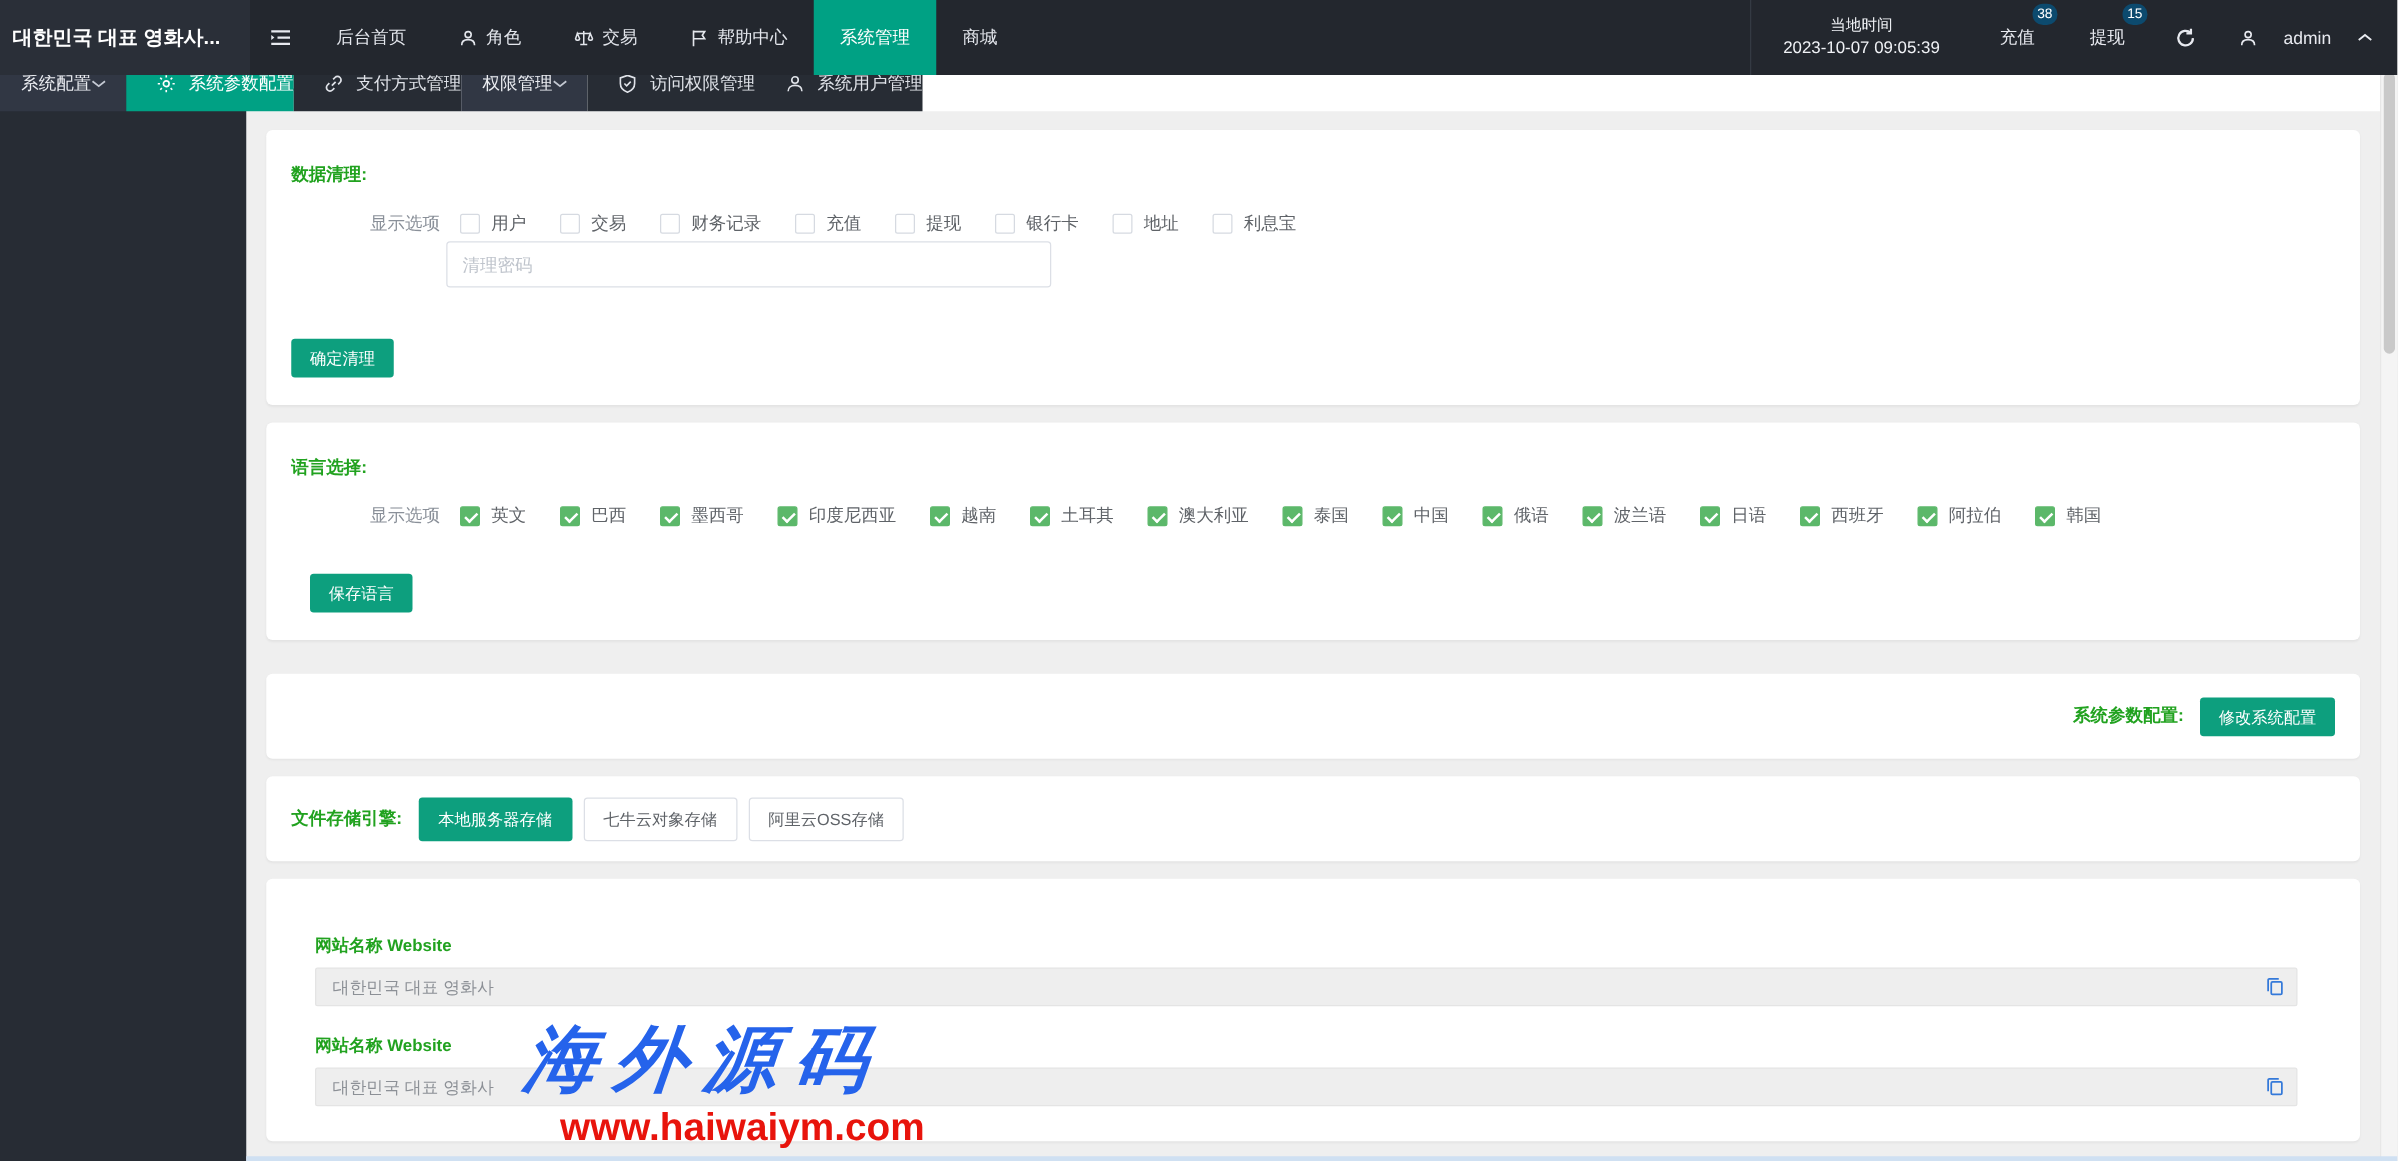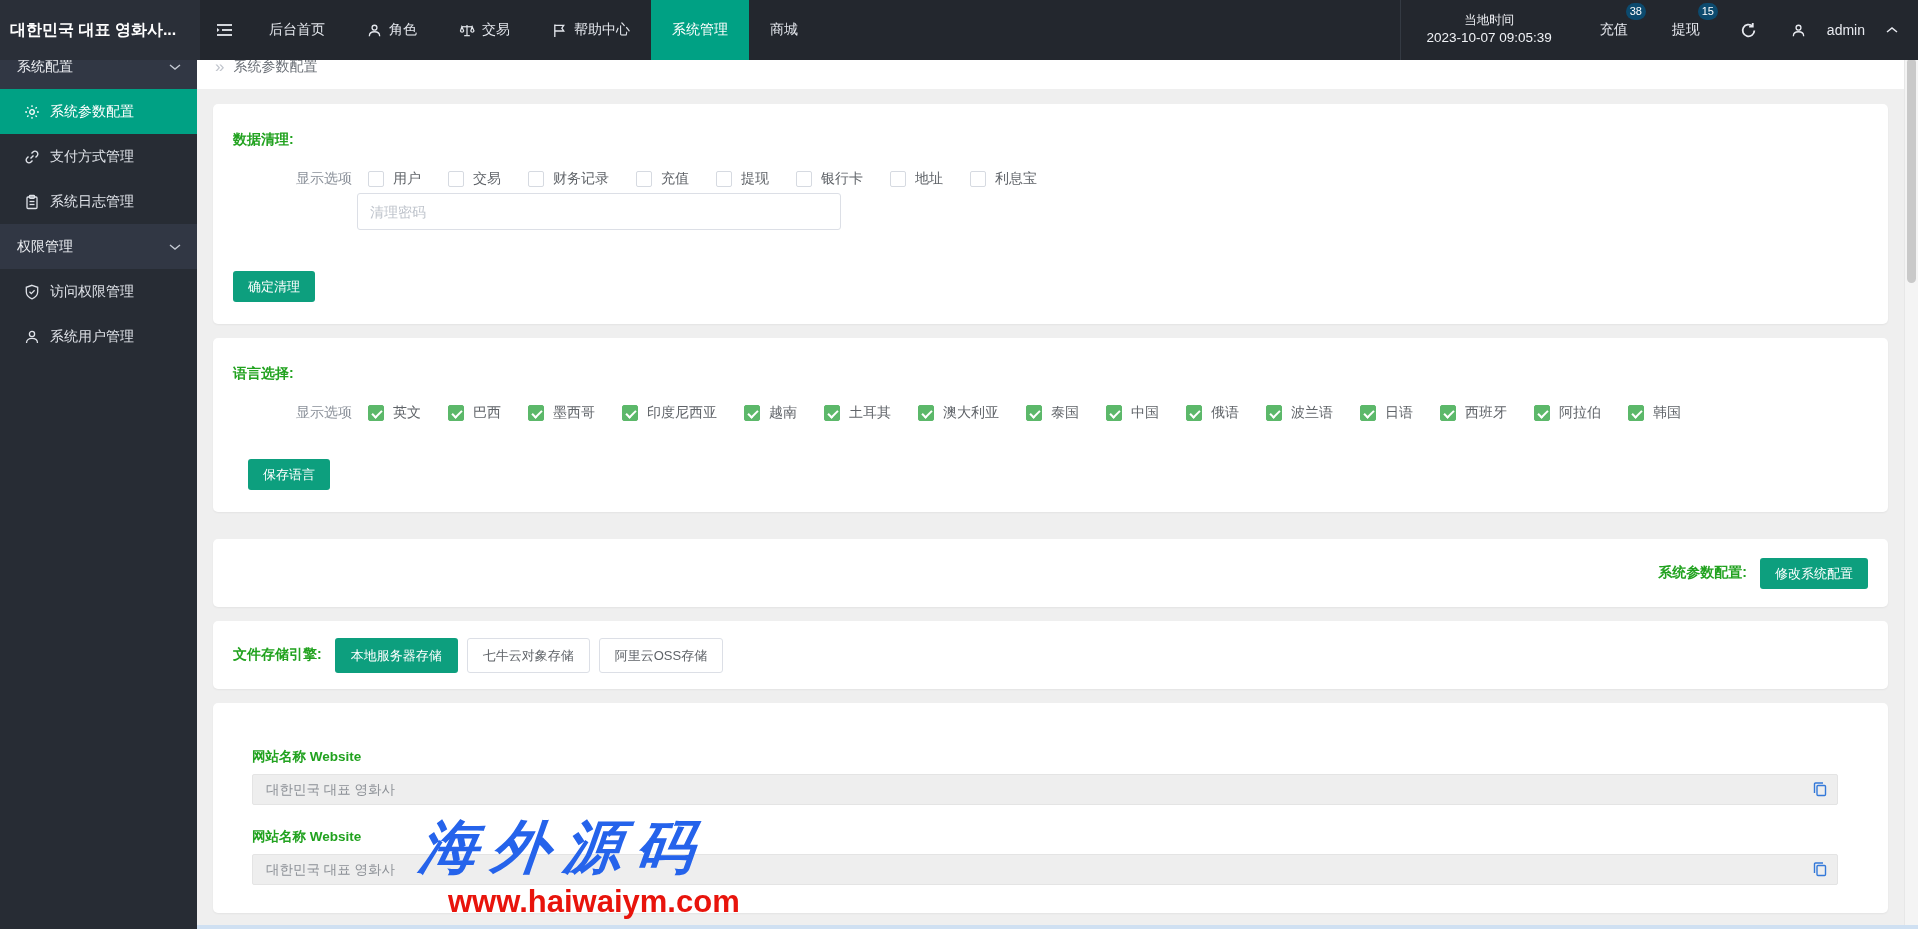--- a/index.html
+++ b/index.html
@@ -43,21 +43,21 @@
     position:absolute; top:3px; right:4px; min-width:20px; height:17px; padding:0 0;
     background:#0c4a6e; color:#fff; font-size:11px; border-radius:9px;
     display:flex; align-items:center; justify-content:center; line-height:1;
   }
   .tb-refresh { display:flex; align-items:center; padding:0 18px; cursor:pointer; }
   .tb-user { display:flex; align-items:center; gap:21px; padding:0 20px 0 16px; cursor:pointer; }
 
   
   .sidebar {
     position:absolute; left:0; top:44px; width:197px; bottom:0;
-    background:#272c34; z-index:20; display:flex; flex-direction:column;
+    background:#272c34; z-index:20; display:flex; flex-direction:row;
   }
   .sb-group {
     height:45px; flex:0 0 auto; background:#313744; color:#eceef2; font-size:14px;
     display:flex; align-items:center; justify-content:space-between; padding:0 16px 0 17px; cursor:pointer;
   }
   .sb-item {
     height:45px; flex:0 0 auto; display:flex; align-items:center; gap:10px;
     padding-left:24px; color:#dfe2e8; font-size:14px; cursor:pointer; background:#272c34;
   }
   .sb-item.active { background:#00a184; color:#fff; }
@@ -283,31 +283,20 @@
     <span class="icon">
       <svg width="16" height="16" viewBox="0 0 16 16" fill="none" stroke="#dfe2e8" stroke-width="1.4">
         <path d="M6.5 9.5 L9.5 6.5"></path>
           <path d="M7.5 4.5 L9 3 A2.8 2.8 0 0 1 13 7 L11.5 8.5"></path>
           <path d="M8.5 11.5 L7 13 A2.8 2.8 0 0 1 3 9 L4.5 7.5"></path>
       </svg>
     </span>
     <span>支付方式管理</span>
   </div>
 
-  <div class="sb-item">
-    <span class="icon">
-      <svg width="16" height="16" viewBox="0 0 16 16" fill="none" stroke="#dfe2e8" stroke-width="1.3">
-        <rect x="3" y="3" width="10" height="11.5" rx="1"></rect>
-          <rect x="5.5" y="1.3" width="5" height="3" rx="0.8"></rect>
-          <line x1="5.5" y1="7.5" x2="10.5" y2="7.5"></line>
-          <line x1="5.5" y1="10.5" x2="10.5" y2="10.5"></line>
-      </svg>
-    </span>
-    <span>系统日志管理</span>
-  </div>
 
   <div class="sb-group">
     <span>权限管理</span>
     <span>
       <svg width="12" height="8" viewBox="0 0 12 8" fill="none" stroke="#c3c8d2" stroke-width="1.4">
           <polyline points="1,2 6,6 11,2"></polyline>
         </svg>
     </span>
   </div>
 

